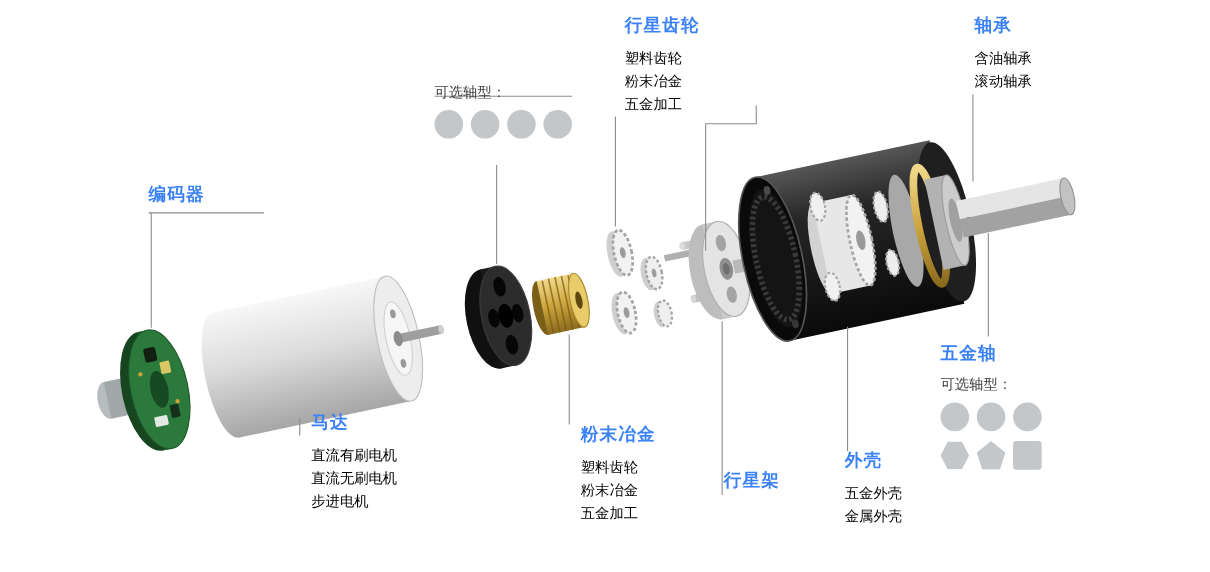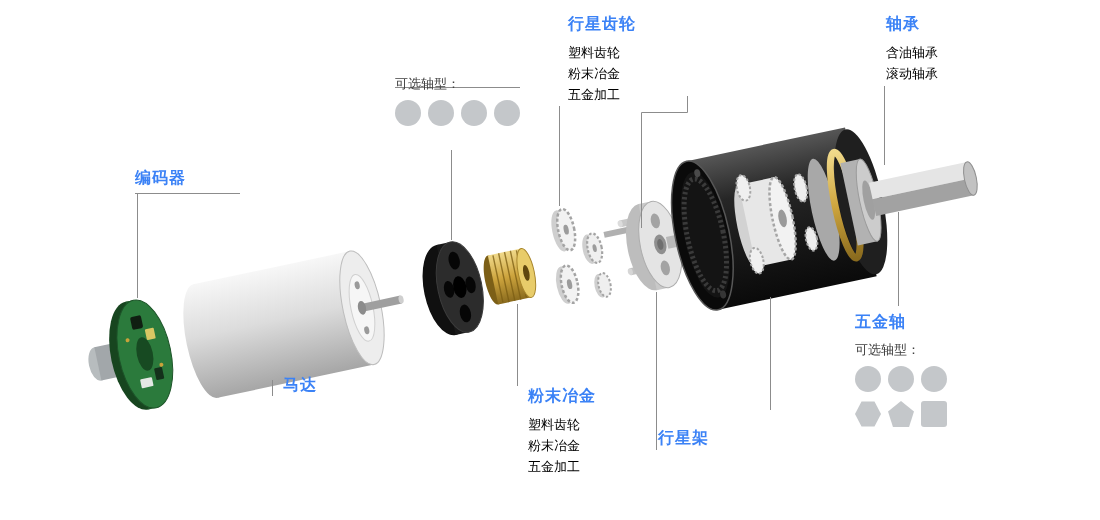--- a/index.html
+++ b/index.html
@@ -237,29 +237,41 @@
       </div>
     <div class="icon-row" style="margin-top:9px">
         <div class="shape hexagon"></div>
         <div class="shape pentagon"></div>
         <div class="shape square"></div>
       </div>
   </div>
 
   <div class="label-block" style="left:283px; top:375px">
     <div class="label-title">马达</div>
+    <div class="label-items">
+      <div>直流有刷电机</div>
+      <div>直流无刷电机</div>
+      <div>步进电机</div>
+    </div>
   </div>
 
   <div class="label-block" style="left:528px; top:386px">
     <div class="label-title">粉末冶金</div>
     <div class="label-items">
       <div>塑料齿轮</div>
       <div>粉末冶金</div>
       <div>五金加工</div>
     </div>
   </div>
 
   <div class="label-block" style="left:658px; top:428px">
     <div class="label-title">行星架</div>
   </div>
 
+  <div class="label-block" style="left:768px; top:410px">
+    <div class="label-title">外壳</div>
+    <div class="label-items">
+      <div>五金外壳</div>
+      <div>金属外壳</div>
+    </div>
+  </div>
 
 </div>
 
 </body></html>

